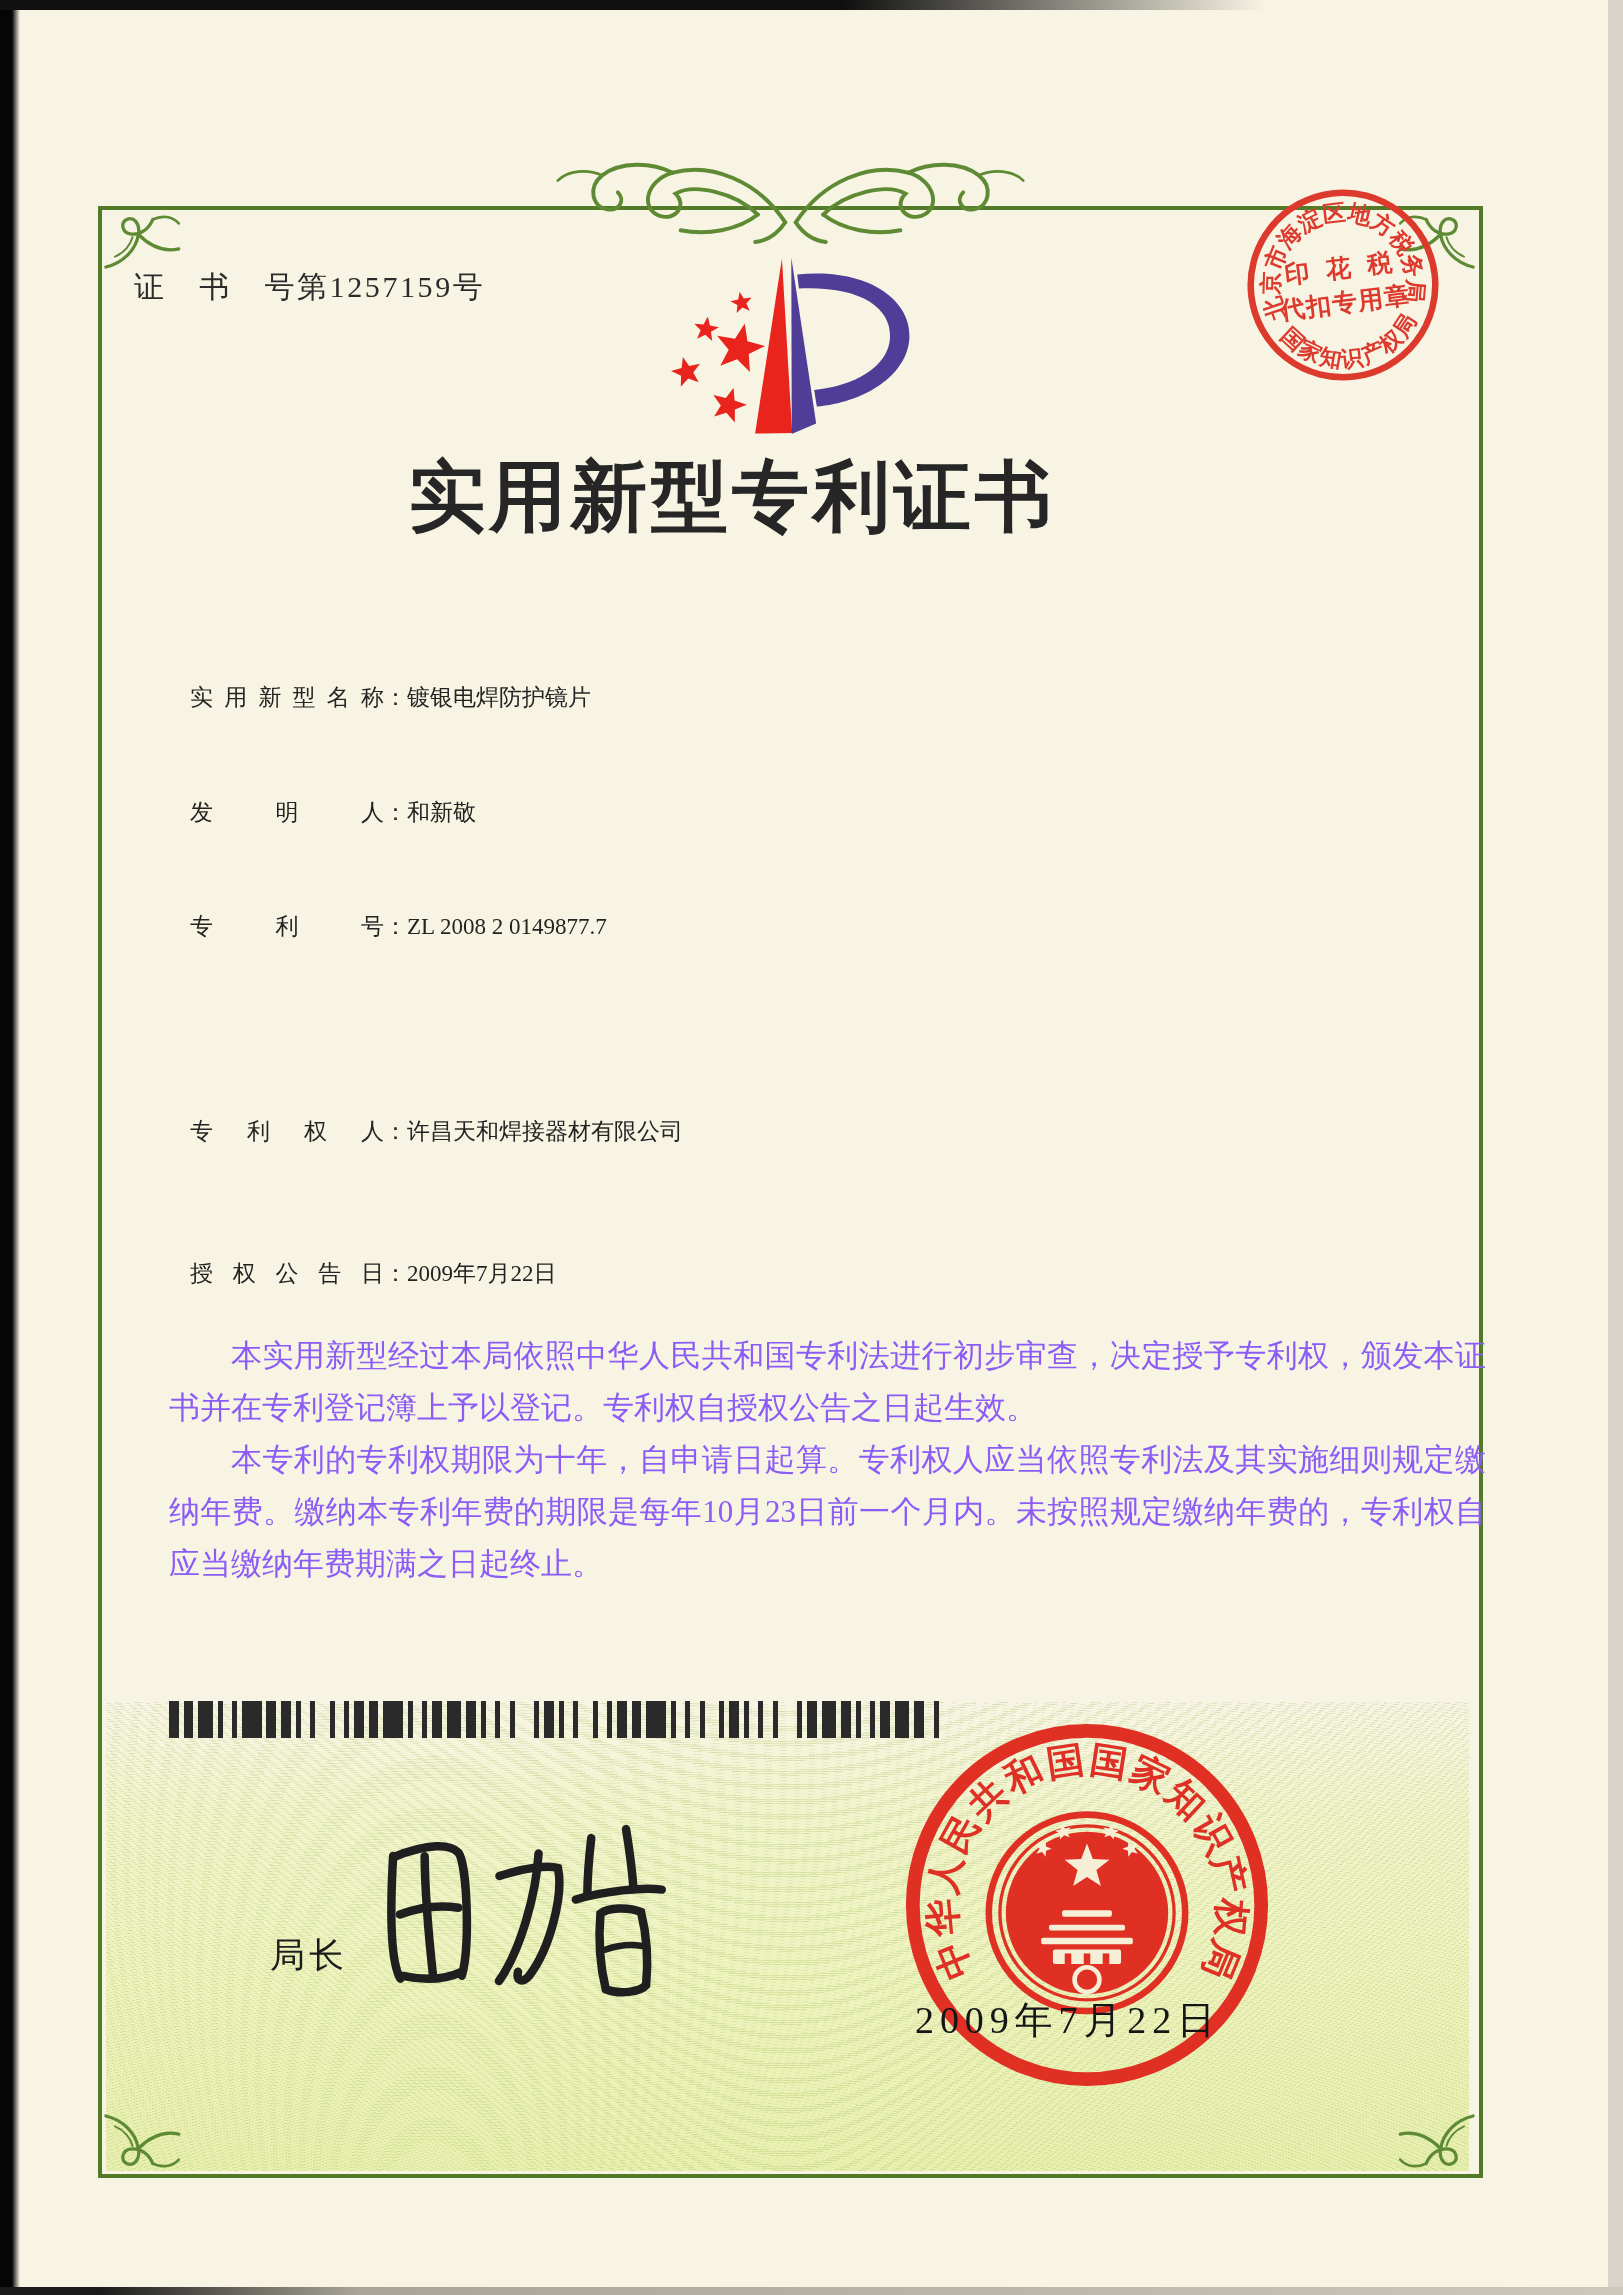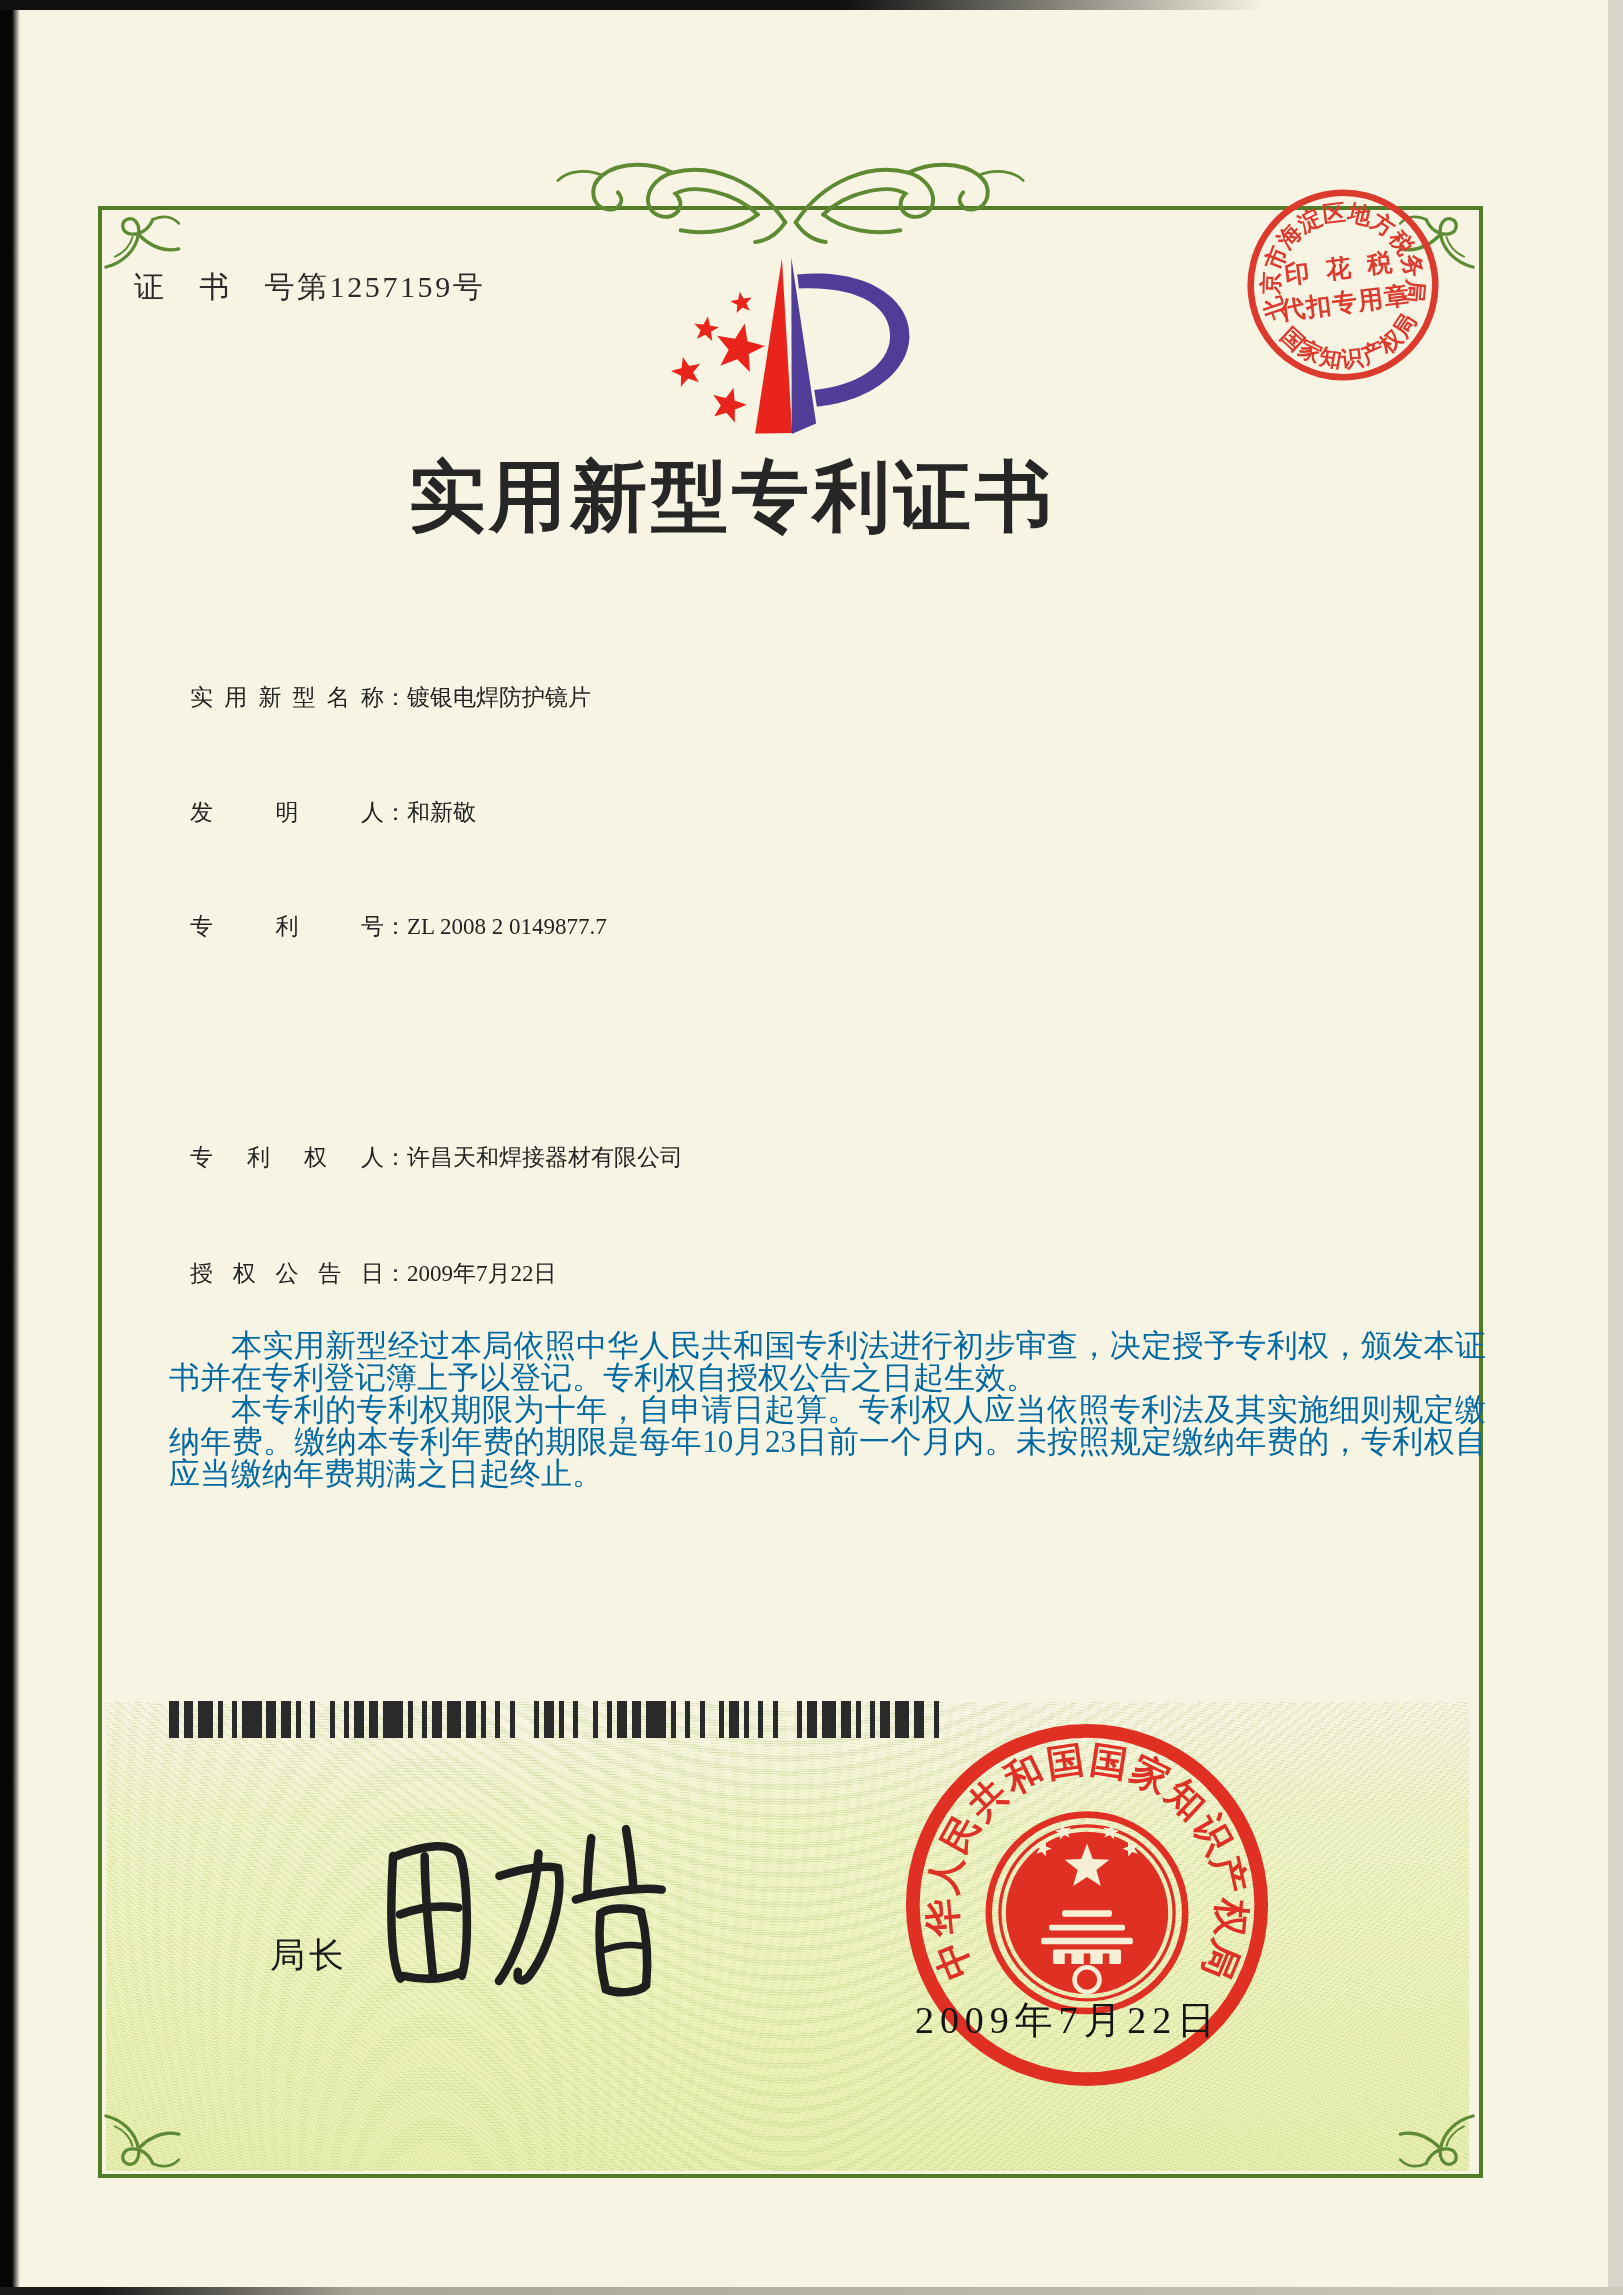--- a/index.html
+++ b/index.html
@@ -26,22 +26,22 @@
       repeating-radial-gradient(851px 281px at 50% 132%, rgba(148,186,82,.23) 0 1.3px, rgba(0,0,0,0) 1.3px 6.5px),
       repeating-radial-gradient(982px 340px at 24% 146%, rgba(148,186,82,.16) 0 1.3px, rgba(0,0,0,0) 1.3px 8.5px),
       linear-gradient(180deg, rgba(241,243,203,0) 0, rgba(240,243,197,.85) 124px, #eef2bd 281px, #e9efb0 100%);}
   #cert-number{left:134px;top:267px;font-size:30px;color:#2b2b2b;letter-spacing:2.6px;}
   #title{left:12px;top:446px;width:1440px;text-align:center;font-size:77px;font-weight:bold;
     color:#262626;letter-spacing:3.9px;}
   .field{left:190px;font-size:23px;color:#232323;white-space:nowrap;}
   .f-label{display:inline-block;width:194px;text-align:justify;text-align-last:justify;vertical-align:bottom;}
   .f-colon{display:inline-block;}
   .f-value{display:inline-block;}
-  #body-text{left:169px;top:1330px;width:1317px;font-size:31px;line-height:32px;
-    color:#0369a1;text-align:justify;}
+  #body-text{left:169px;top:1330px;width:1317px;font-size:31px;line-height:52px;
+    color:#8b5cf6;text-align:justify;}
   #body-text p{margin:0;text-indent:2em;}
   #barcode{left:169px;top:1701px;width:779px;height:37px;display:flex;align-items:stretch;}
   #barcode div.b{background:#2a2a2a;}
   #barcode div.g{background:rgba(0,0,0,0);}
   #signer{left:270px;top:1932px;font-size:35px;color:#1c1c1c;letter-spacing:3.9px;}
   #signature-svg{left:357px;top:1807px;}
   #seal-svg{left:884px;top:1702px;}
   #tax-stamp-svg{left:1235px;top:177px;transform:rotate(-7deg);}
   #issue-date{left:915px;top:1995px;font-size:38px;letter-spacing:5.9px;color:#151515;}
   #page-footer{left:98px;top:2093px;width:1377px;text-align:center;font-size:26px;
@@ -144,21 +144,21 @@
 
   <div class="field abs" style="top:682px;">
     <span class="f-label">实用新型名称</span><span class="f-colon">：</span><span class="f-value">镀银电焊防护镜片</span>
   </div>
   <div class="field abs" style="top:797px;">
     <span class="f-label">发明人</span><span class="f-colon">：</span><span class="f-value">和新敬</span>
   </div>
   <div class="field abs" style="top:911px;">
     <span class="f-label">专利号</span><span class="f-colon">：</span><span class="f-value">ZL 2008 2 0149877.7</span>
   </div>
-  <div class="field abs" style="top:1142px;font-family:Liberation Serif, serif;">
+  <div class="field abs" style="top:1116px;font-family:Liberation Serif, serif;">
     <span class="f-label">专利权人</span><span class="f-colon">：</span><span class="f-value">许昌天和焊接器材有限公司</span>
   </div>
   <div class="field abs" style="top:1258px;">
     <span class="f-label">授权公告日</span><span class="f-colon">：</span><span class="f-value">2009年7月22日</span>
   </div>
 
   <div id="body-text" class="abs">
     <p>本实用新型经过本局依照中华人民共和国专利法进行初步审查，决定授予专利权，颁发本证书并在专利登记簿上予以登记。专利权自授权公告之日起生效。</p>
     <p>本专利的专利权期限为十年，自申请日起算。专利权人应当依照专利法及其实施细则规定缴纳年费。缴纳本专利年费的期限是每年10月23日前一个月内。未按照规定缴纳年费的，专利权自应当缴纳年费期满之日起终止。</p>
   </div>

